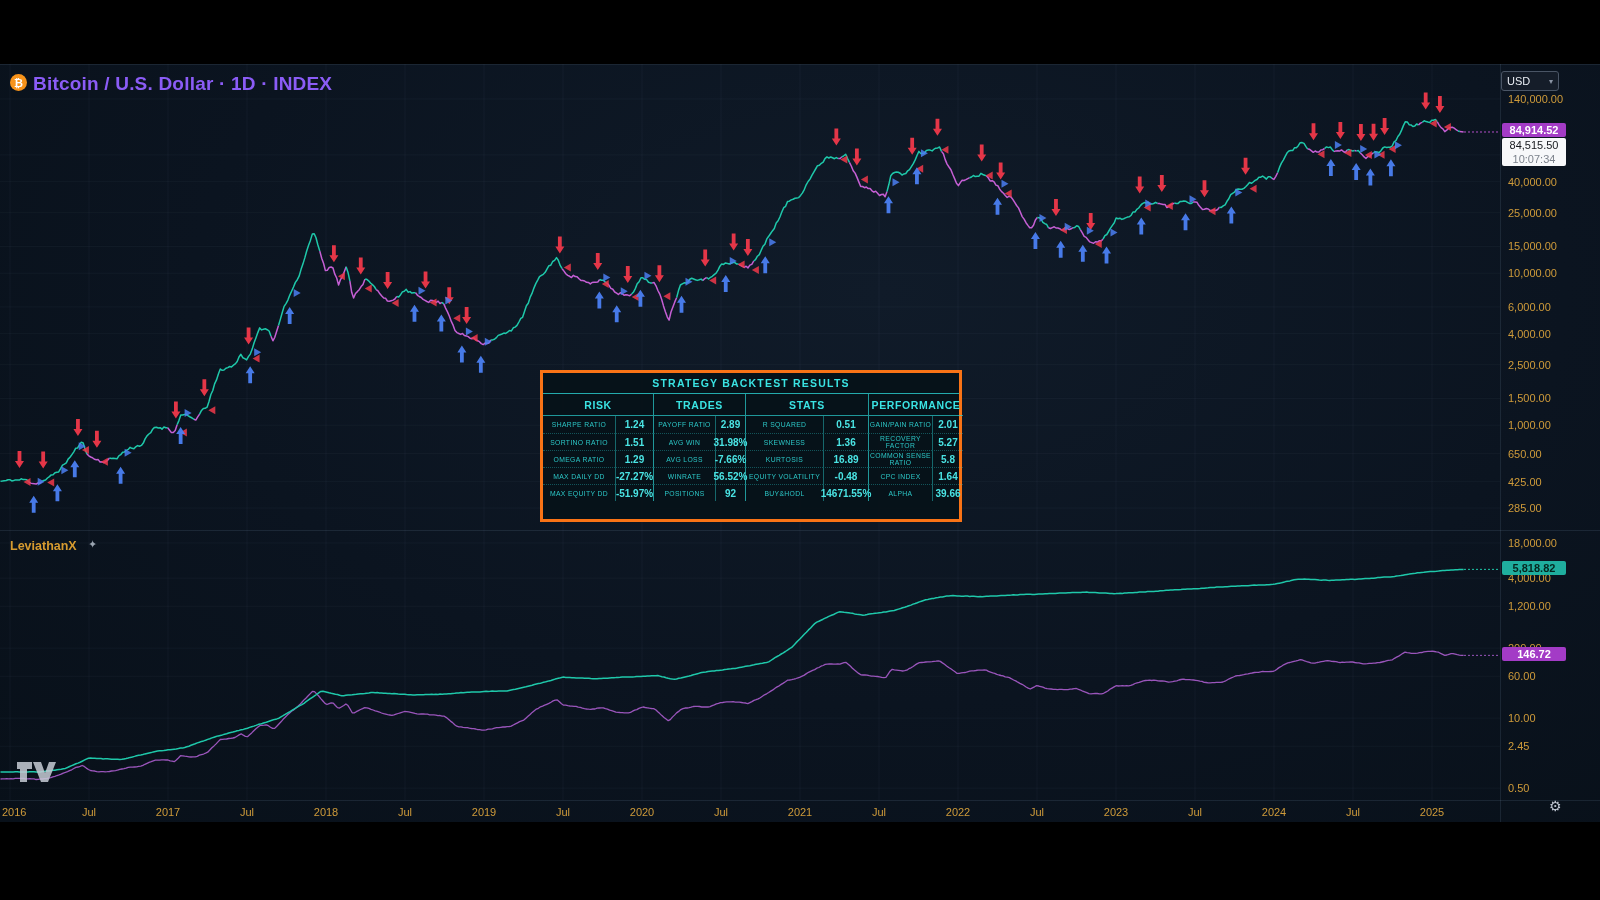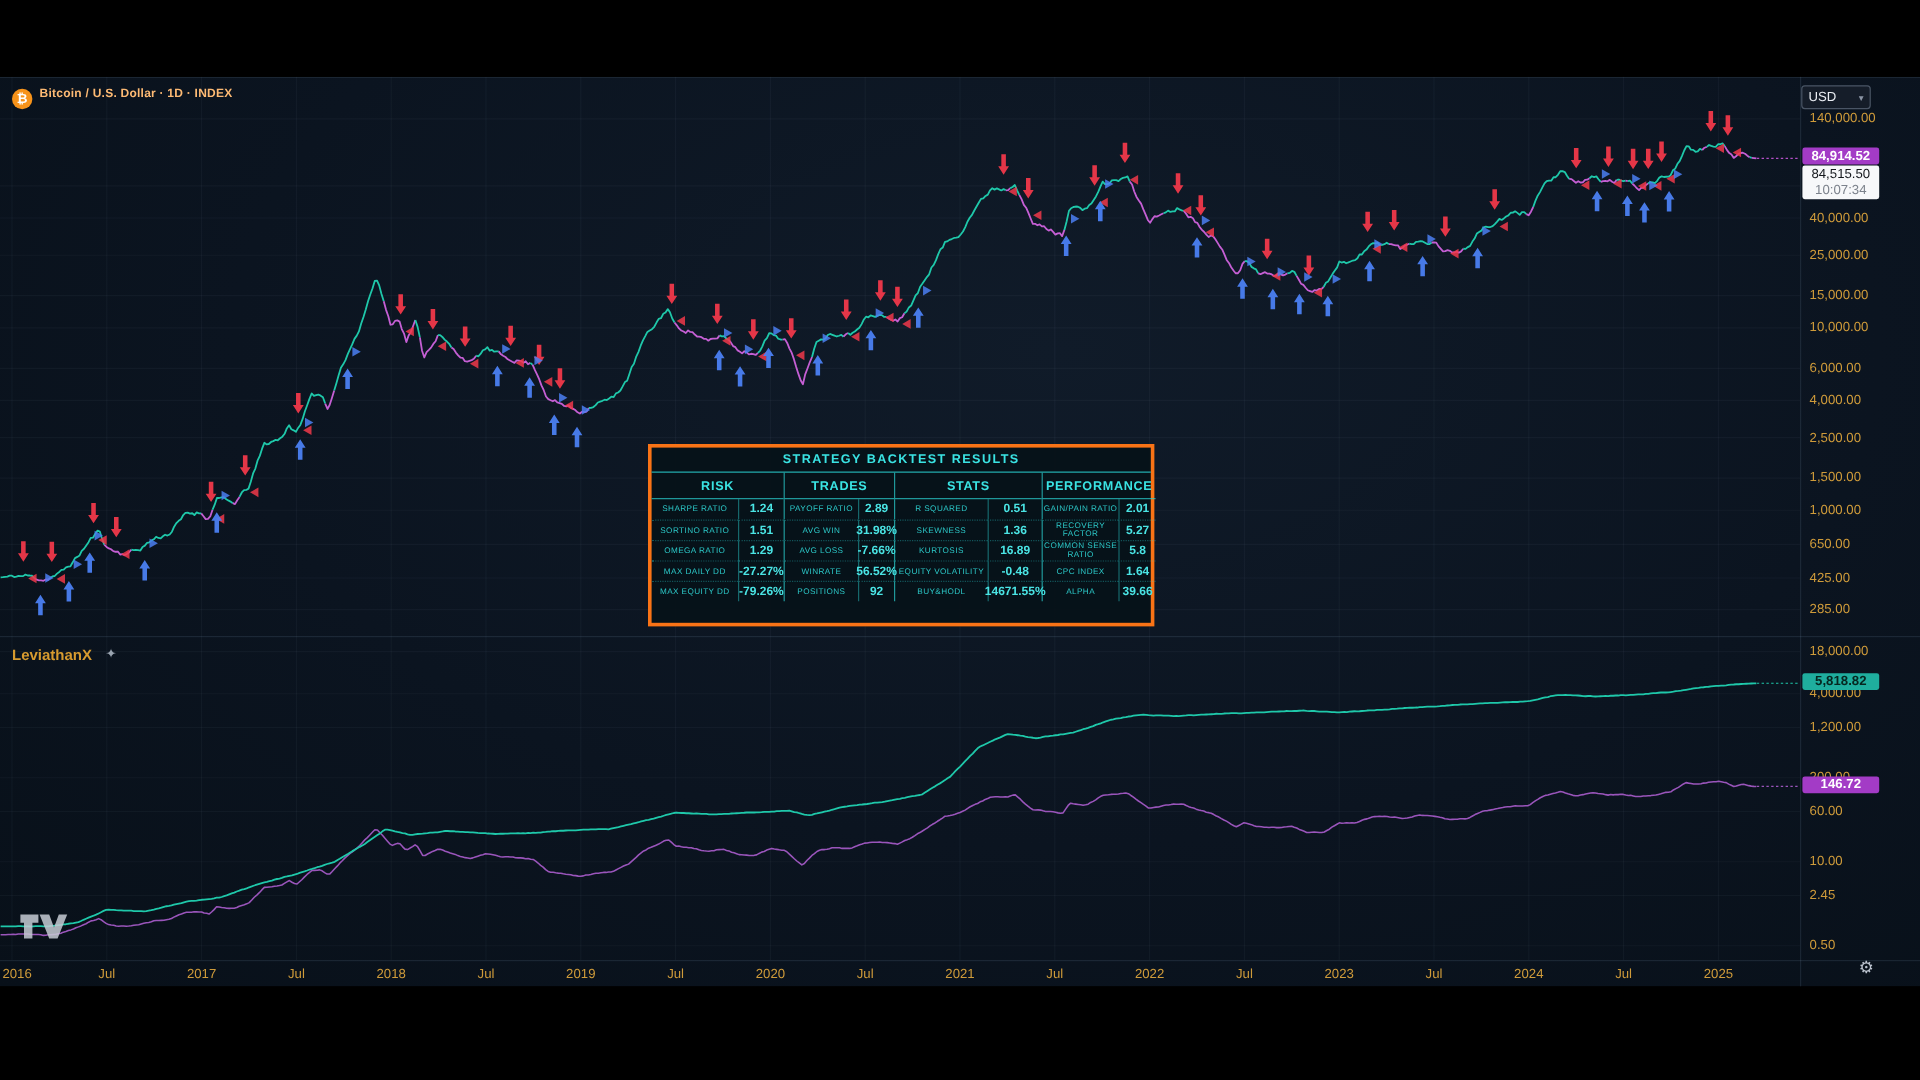--- a/index.html
+++ b/index.html
@@ -13,21 +13,21 @@
   #chart-svg{position:absolute;left:0;top:0;width:1600px;height:900px;z-index:2;}
   
   .sep{position:absolute;background:rgba(150,175,205,0.13);z-index:3;}
   .sep.h1{left:0;top:530px;width:1600px;height:1px;}
   .sep.h2{left:0;top:800px;width:1600px;height:1px;}
   .sep.v1{left:1500px;top:64px;width:1px;height:758px;}
   
   .btc-icon{position:absolute;left:10px;top:74px;width:17px;height:17px;border-radius:50%;
     background:#f7931a;color:#fff;font-size:11px;font-weight:bold;display:flex;align-items:center;
     justify-content:center;z-index:5;}
-  .sym-title{position:absolute;left:33px;top:73px;color:#fdba74;font-size:10px;font-weight:bold;
+  .sym-title{position:absolute;left:33px;top:73px;color:#8b5cf6;font-size:19px;font-weight:bold;
     letter-spacing:.2px;z-index:5;cursor:pointer;}
   .usd-select{position:absolute;left:1501px;top:71px;width:58px;height:20px;background:#151d29;
     border:1px solid #4a5565;border-radius:3px;color:#e9edf3;font-size:11px;display:flex;
     align-items:center;justify-content:space-between;padding:0 5px;z-index:6;cursor:pointer;box-sizing:border-box;}
   .usd-select .chev{color:#8b95a5;font-size:8px;}
   
   .scale{position:absolute;left:1500px;width:96px;z-index:4;}
   .scale.upper{top:64px;height:466px;}
   .scale.lower{top:531px;height:269px;}
   .tick{position:absolute;left:8px;color:#cf9b3a;font-size:11px;white-space:nowrap;}
@@ -413,21 +413,21 @@
         <div class="bt-head" style="grid-area: 1 / 1 / auto / 3;">RISK</div>
         <div class="bt-label" style="grid-area: 2 / 1;">SHARPE RATIO</div>
         <div class="bt-value" style="grid-area: 2 / 2;">1.24</div>
         <div class="bt-label dot-top" style="grid-area: 3 / 1;">SORTINO RATIO</div>
         <div class="bt-value dot-top" style="grid-area: 3 / 2;">1.51</div>
         <div class="bt-label dot-top" style="grid-area: 4 / 1;">OMEGA RATIO</div>
         <div class="bt-value dot-top" style="grid-area: 4 / 2;">1.29</div>
         <div class="bt-label dot-top" style="grid-area: 5 / 1;">MAX DAILY DD</div>
         <div class="bt-value dot-top" style="grid-area: 5 / 2;">-27.27%</div>
         <div class="bt-label dot-top" style="grid-area: 6 / 1;">MAX EQUITY DD</div>
-        <div class="bt-value dot-top" style="grid-area: 6 / 2;">-79.26%</div>
+        <div class="bt-value dot-top" style="grid-area: 6 / 2;">-51.97%</div>
         <div class="bt-head grp" style="grid-area: 1 / 3 / auto / 5;">TRADES</div>
         <div class="bt-label grp" style="grid-area: 2 / 3;">PAYOFF RATIO</div>
         <div class="bt-value" style="grid-area: 2 / 4;">2.89</div>
         <div class="bt-label grp dot-top" style="grid-area: 3 / 3;">AVG WIN</div>
         <div class="bt-value dot-top" style="grid-area: 3 / 4;">31.98%</div>
         <div class="bt-label grp dot-top" style="grid-area: 4 / 3;">AVG LOSS</div>
         <div class="bt-value dot-top" style="grid-area: 4 / 4;">-7.66%</div>
         <div class="bt-label grp dot-top" style="grid-area: 5 / 3;">WINRATE</div>
         <div class="bt-value dot-top" style="grid-area: 5 / 4;">56.52%</div>
         <div class="bt-label grp dot-top" style="grid-area: 6 / 3;">POSITIONS</div>

